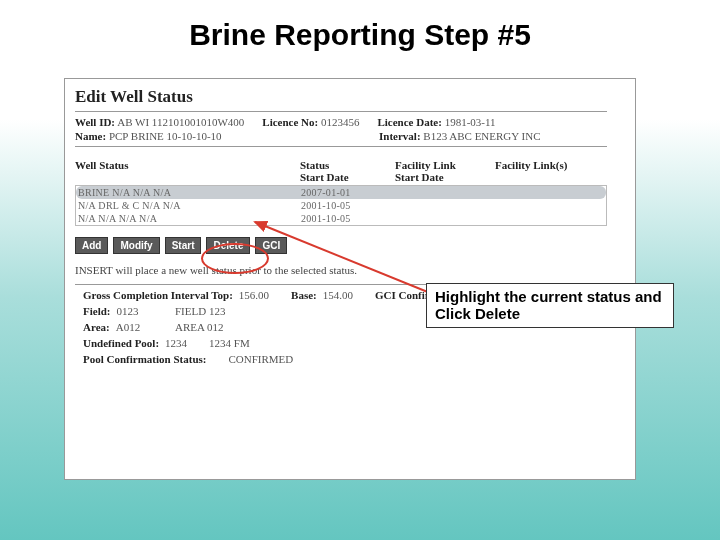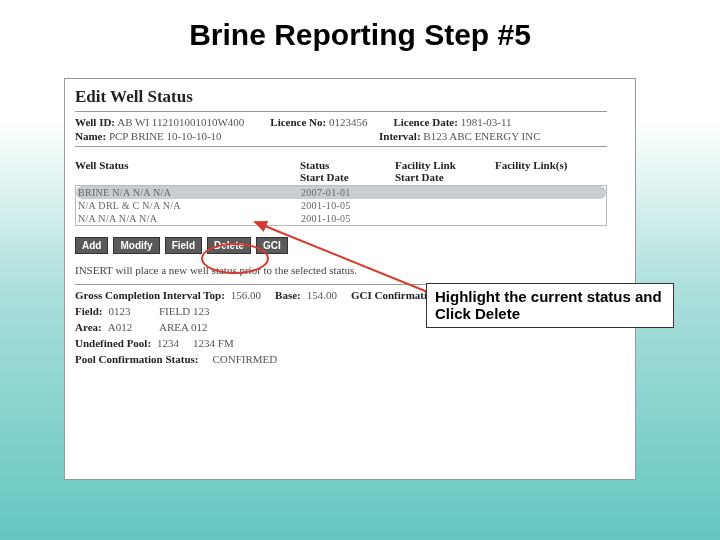--- a/index.html
+++ b/index.html
@@ -47,21 +47,21 @@
     margin: 2px 0 4px 0;
     font-family: "Times New Roman", Times, serif;
   }
   hr.sep {
     border: none;
     border-top: 1px solid #999;
     margin: 2px 0 4px 0;
   }
   .row1 {
     display: flex;
-    gap: 26px;
+    gap: 18px;
     font-size: 11px;
     margin-bottom: 2px;
   }
   .row2 {
     display: flex;
     gap: 18px;
     font-size: 11px;
     margin-bottom: 4px;
   }
   .lbl { font-weight: bold; }
@@ -119,21 +119,21 @@
     color: #444;
     margin: 10px 0 8px 0;
   }
   .details .drow {
     display: flex;
     gap: 14px;
     font-size: 11px;
     margin-bottom: 4px;
   }
   .details .drow .lbl { min-width: auto; }
-  .details .cell { display: flex; gap: 6px; align-items: baseline; }
+  .details .cell { display: flex; gap: 6px; align-items: baseline; margin-left: 8px; }
 
   
   .callout {
     position: absolute;
     top: 283px;
     right: 46px;
     width: 230px;
     background: #ffffff;
     border: 1px solid #333;
     padding: 4px 8px;
@@ -227,21 +227,21 @@
           <div class="c1">N/A  N/A  N/A  N/A</div>
           <div class="c2">2001-10-05</div>
           <div class="c3"></div>
           <div class="c4"></div>
         </div>
       </div>
 
       <div class="btnbar">
         <div class="btn">Add</div>
         <div class="btn">Modify</div>
-        <div class="btn">Field</div>
+        <div class="btn">Start</div>
         <div class="btn" id="delete-btn">Delete</div>
         <div class="btn">GCI</div>
       </div>
 
       <div class="hint">INSERT will place a new well status prior to the selected status.</div>
 
       <hr class="sep">
 
       <div class="details">
         <div class="drow">

